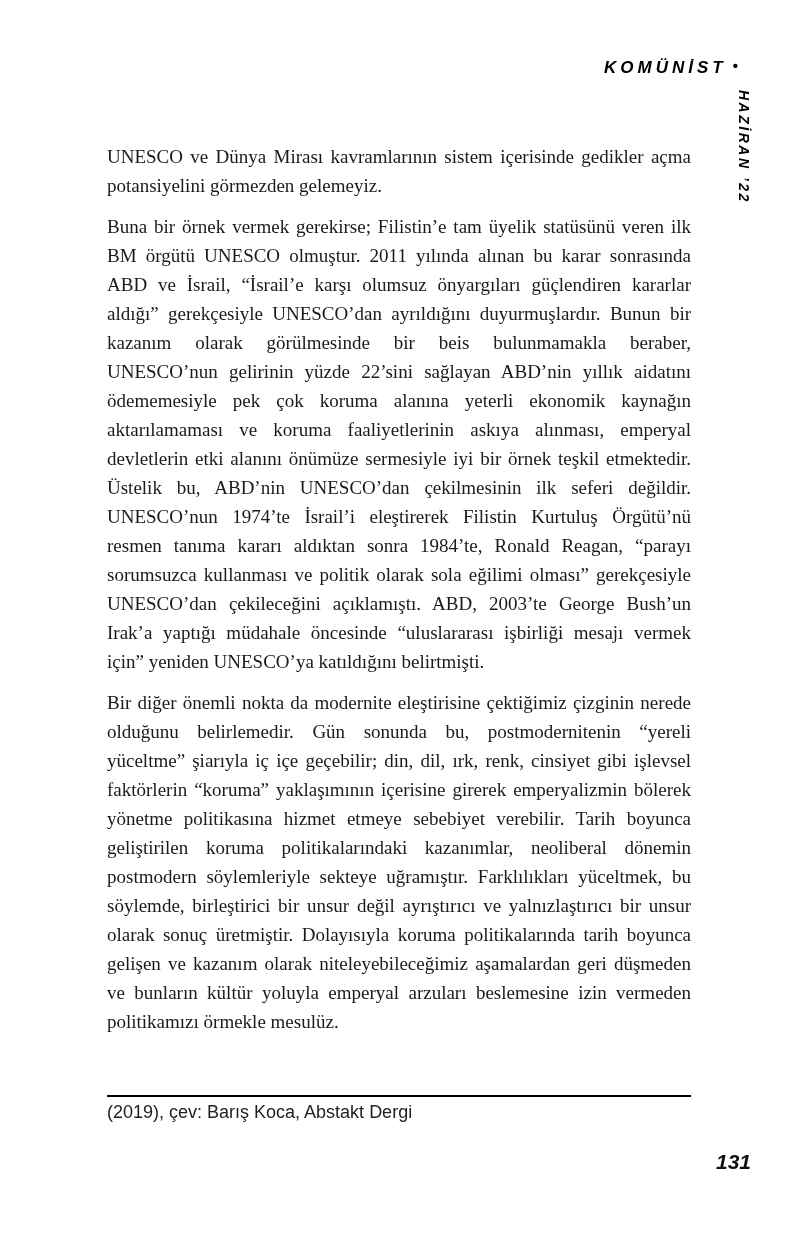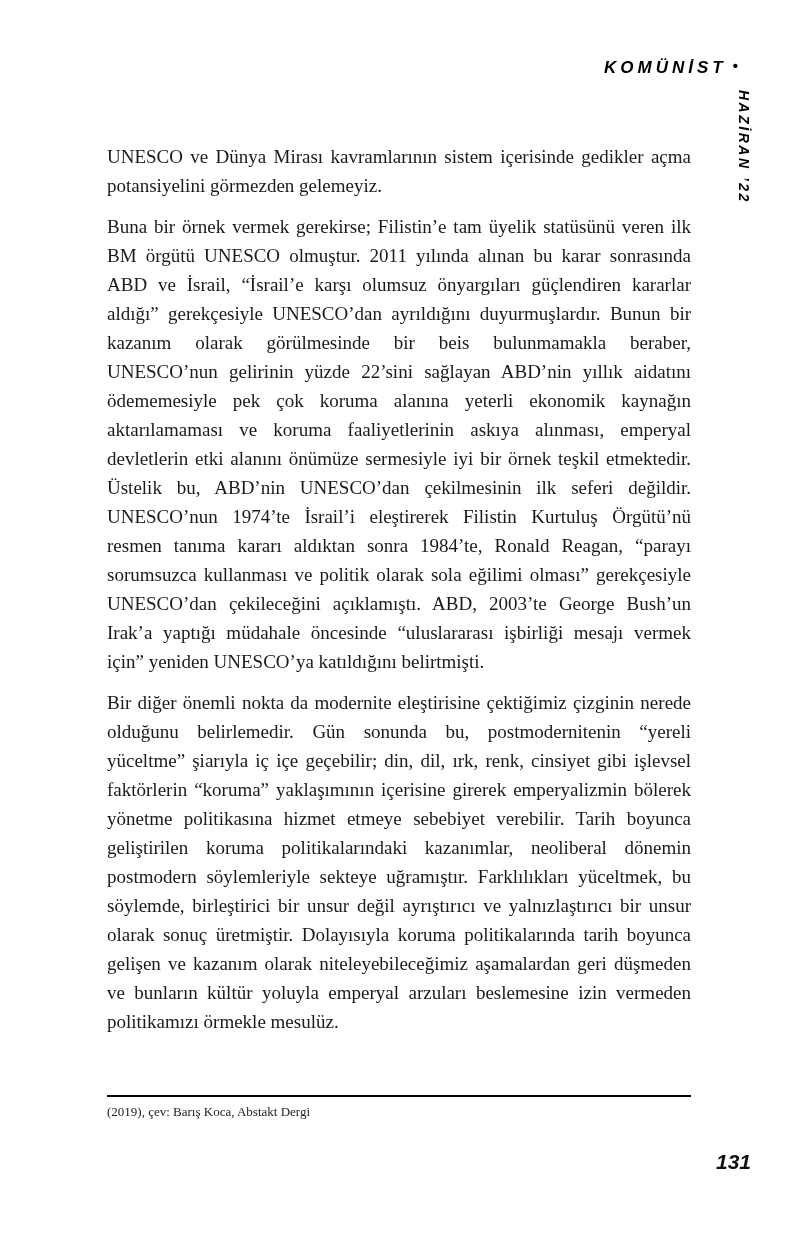--- a/index.html
+++ b/index.html
@@ -41,22 +41,22 @@
     color:#1a1a1a;
     margin-top:42px;
   }
   .body-text p{margin:0 0 12px 0;}
   .footer-rule{
     position:absolute;left:107px;top:1095px;width:584px;height:2px;
     background:#000;
   }
   .footer-credit{
     position:absolute;left:107px;top:1104px;width:584px;
-    font-family:Liberation Serif, serif;
-    font-size:13px;line-height:16px;
+    font-family:Liberation Sans, sans-serif;
+    font-size:18px;line-height:16px;
     color:#222;
   }
   .page-number{
     position:absolute;right:47px;top:1150px;
     font-family:"Liberation Sans", sans-serif;
     font-weight:bold;font-size:21px;
     color:#111;
     font-style:italic;
   }
 </style>

